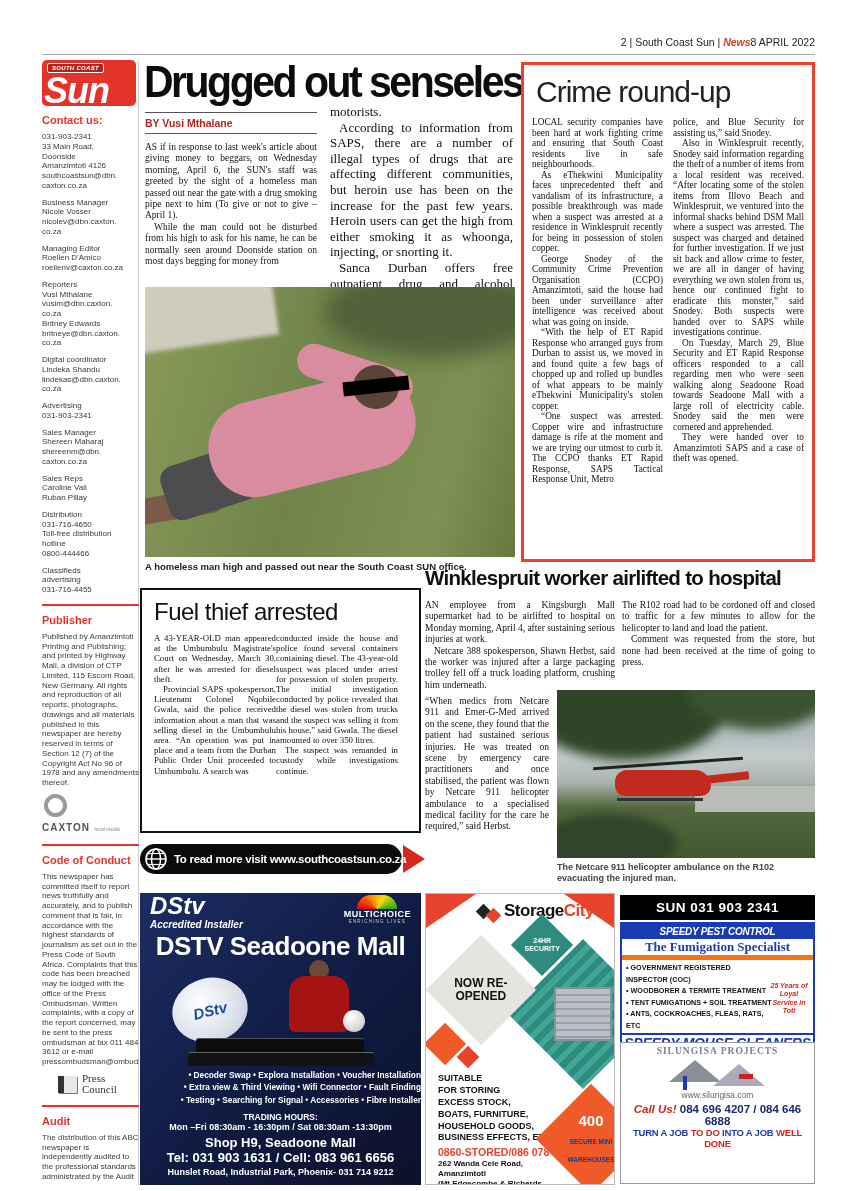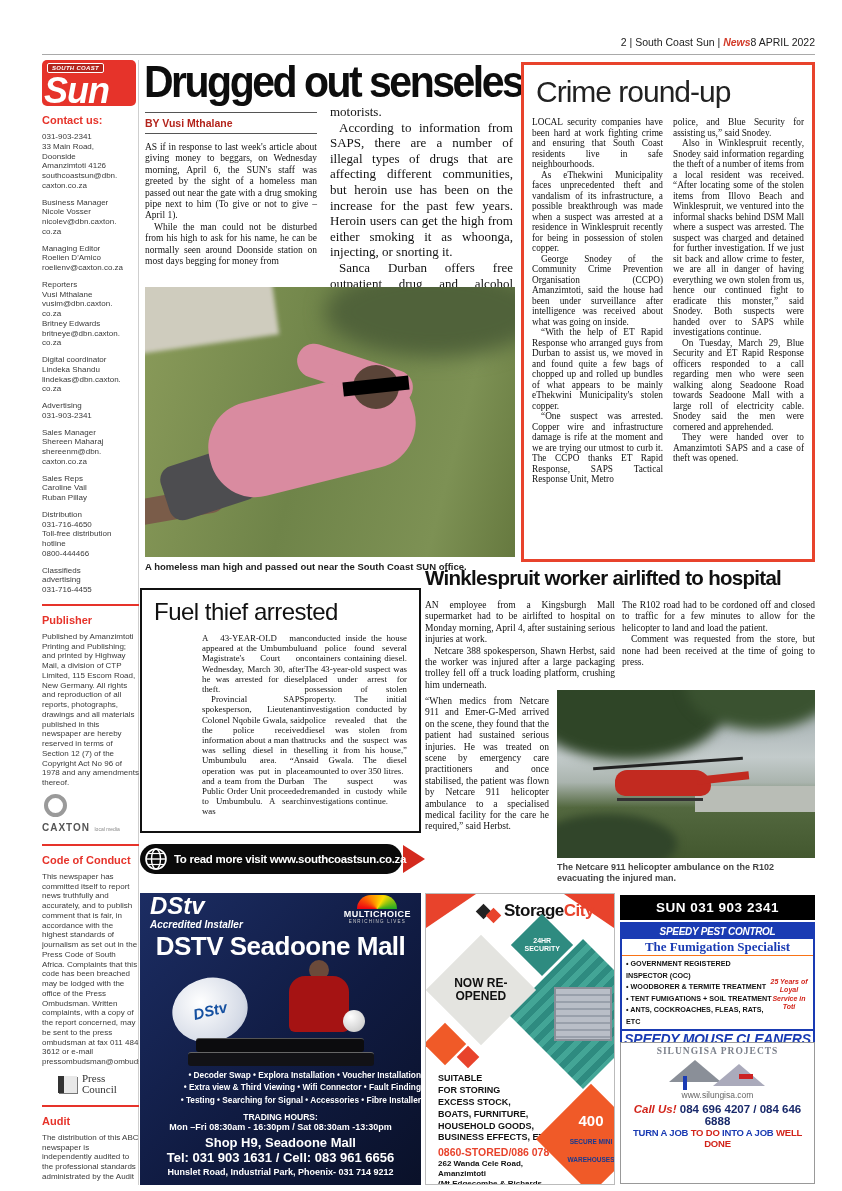--- a/index.html
+++ b/index.html
@@ -57,21 +57,21 @@
 
   
   #crime-box{left:521px;top:62px;width:294px;height:500px;border:3px solid #e8432c;box-sizing:border-box;overflow:hidden;background:#fff;}
   #crime-title{margin:10px 12px 8px;font-size:30px;font-weight:400;color:#222;letter-spacing:-1px;}
   #crime-cols{display:flex;gap:10px;padding:0 8px;}
   .crime-col{width:135px;font-size:9.3px;line-height:1.13;}
 
   
   #fuel-box{left:140px;top:588px;width:281px;height:245px;border:2px solid #111;box-sizing:border-box;overflow:hidden;background:#fff;}
   #fuel-title{margin:8px 12px 7px;font-size:24px;font-weight:400;color:#111;letter-spacing:-.5px;}
-  #fuel-cols{display:flex;gap:0;padding:0 12px;margin-left:48px;}
+  #fuel-cols{display:flex;gap:0;padding:0 12px;}
   .fuel-col{width:122px;font-size:8.8px;line-height:1.16;}
 
   
   #winkle-title{left:425px;top:566px;width:392px;font-size:20.5px;font-weight:700;letter-spacing:-.7px;color:#111;white-space:nowrap;}
   #winkle-a{left:425px;top:600px;width:190px;font-size:9.5px;line-height:1.2;}
   #winkle-b{left:425px;top:696px;width:124px;font-size:9.5px;line-height:1.2;}
   #winkle-c2{left:622px;top:600px;width:193px;font-size:9.5px;line-height:1.2;}
   #heli-photo{left:557px;top:690px;width:258px;height:168px;overflow:hidden;
               background:linear-gradient(#9aa5a8 0%,#c3cbcb 40%,#aab4ae 55%,#53683f 70%,#43582f 100%);}
   .hp-tree{position:absolute;left:-30px;top:-40px;width:200px;height:110px;background:#2f4527;border-radius:50%;filter:blur(6px);}
@@ -146,21 +146,21 @@
           display:flex;align-items:center;justify-content:center;}
   .dm-400>span{transform:rotate(-45deg);text-align:center;}
   .dm-400 .n{color:#fff;font-size:15px;font-weight:800;line-height:1;}
   .dm-400 .l{color:#1a3a8f;font-size:6.5px;font-weight:800;line-height:1.15;}
 
   
   #sun-bar{left:620px;top:895px;width:195px;height:25px;background:#000;color:#fff;font-weight:800;font-size:13.5px;
            display:flex;align-items:center;justify-content:center;letter-spacing:.5px;}
   #ad-speedy{left:620px;top:922px;width:195px;border:2px solid #1a3bb3;background:#fff;box-sizing:border-box;}
   .sp-bar1{background:#1a3bb3;color:#fff;font-style:italic;font-weight:800;font-size:10px;text-align:center;padding:2px 0;letter-spacing:-.3px;}
-  .sp-sub{color:#1a3bb3;font-weight:800;font-size:13px;text-align:center;font-family:"Liberation Serif",serif;border-bottom:1px solid #f97316;}
+  .sp-sub{color:#1a3bb3;font-weight:800;font-size:13px;text-align:center;font-family:"Liberation Serif",serif;border-bottom:5px solid #f97316;}
   .sp-body{position:relative;padding:2px 4px 2px 4px;}
   .sp-bullets{font-size:7.2px;font-weight:800;color:#111;line-height:1.6;width:148px;}
   .sp-years{position:absolute;right:3px;top:22px;width:42px;color:#d2241a;font-size:7px;font-style:italic;font-weight:bold;text-align:center;line-height:1.2;}
   .sp-bar2{border-top:2px solid #1a3bb3;color:#1a3bb3;font-style:italic;font-weight:800;font-size:14px;text-align:center;letter-spacing:-.3px;}
   .sp-sub2{color:#1a3bb3;font-weight:800;font-size:12px;text-decoration:underline;text-align:center;font-family:"Liberation Serif",serif;}
   .sp-bar3{background:#1a3bb3;color:#fff;font-weight:800;font-size:13.5px;text-align:center;padding:2px 0;}
   #ad-sil{left:620px;top:1042px;width:195px;height:142px;border:1px solid #999;background:#fff;box-sizing:border-box;text-align:center;overflow:hidden;}
   .sil-title{font-size:9.5px;font-weight:bold;letter-spacing:1px;color:#7a7f8a;font-family:"Liberation Serif",serif;margin-top:3px;}
   .sil-house{height:34px;position:relative;}
   .roof{position:absolute;width:0;height:0;border-left:26px solid transparent;border-right:26px solid transparent;border-bottom:22px solid #8a8f98;}

